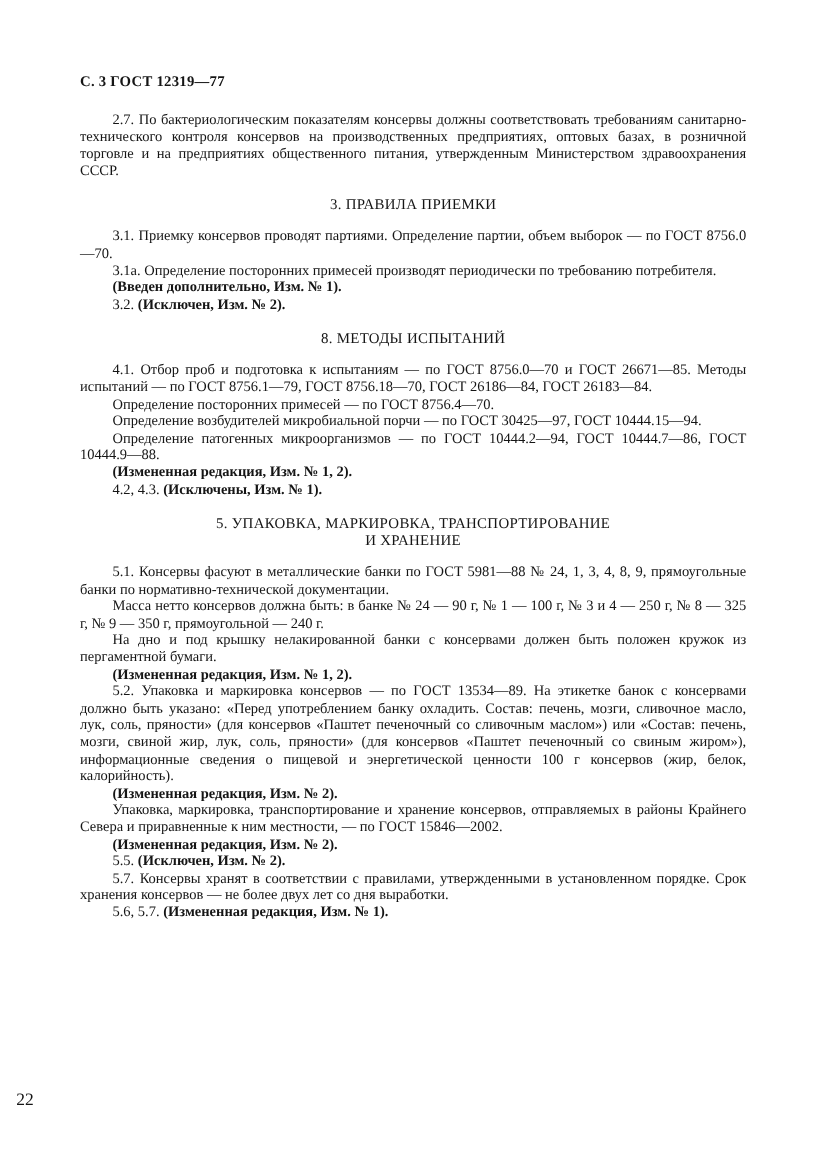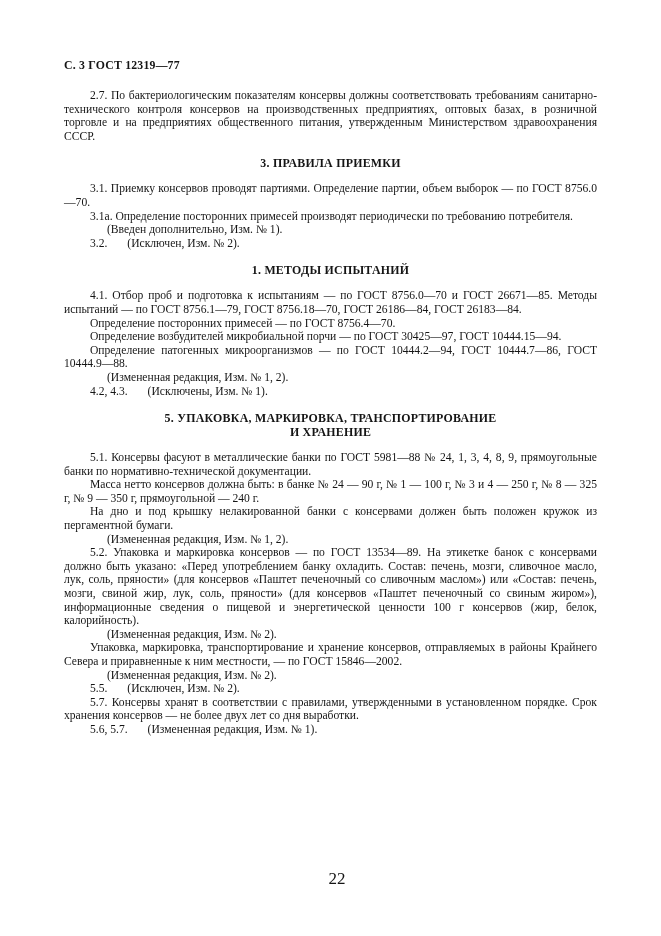--- a/index.html
+++ b/index.html
@@ -31,54 +31,52 @@
     line-height: 13.6px;
     text-align: justify;
   }
   .doc-body p.paragraph {
     margin: 0;
     text-indent: 26px;
   }
   .doc-body h3.heading {
     font-size: 11.9px;
     line-height: 14px;
-    font-weight: bold;
+    font-weight: normal;
     text-align: center;
     text-indent: 0;
     margin: 13px 0 12px 0;
     letter-spacing: 0.25px;
     white-space: pre-line;
   }
   .bold {
-    font-weight: normal;
-    margin-left: 17px;
+    font-weight: bold;
   }
   .page-number {
     position: absolute;
     bottom: 47px;
     left: 13px;
     right: 0;
-    text-align: center;
-    font-size: 17px;
+    font-size: 14px;
   }
 </style>
 </head>
 <body>
 
 <div class="page">
   <div class="doc-header">С. 3 ГОСТ 12319—77</div>
 
   <div class="doc-body">
       <p class="paragraph"><span>2.7. По бактериологическим показателям консервы должны соответствовать требованиям санитарно-технического контроля консервов на производственных предприятиях, оптовых базах, в розничной торговле и на предприятиях общественного питания, утвержденным Министерством здравоохранения СССР.</span></p>
       <h3 class="heading"><span>3. ПРАВИЛА ПРИЕМКИ</span></h3>
       <p class="paragraph"><span>3.1. Приемку консервов проводят партиями. Определение партии, объем выборок — по ГОСТ 8756.0—70.</span></p>
       <p class="paragraph"><span>3.1а. Определение посторонних примесей производят периодически по требованию потребителя.</span></p>
       <p class="paragraph"><span class="bold">(Введен дополнительно, Изм. № 1).</span></p>
       <p class="paragraph"><span>3.2. </span><span class="bold">(Исключен, Изм. № 2).</span></p>
-      <h3 class="heading"><span>1. МЕТОДЫ ИСПЫТАНИЙ</span></h3>
+      <h3 class="heading"><span>8. МЕТОДЫ ИСПЫТАНИЙ</span></h3>
       <p class="paragraph"><span>4.1. Отбор проб и подготовка к испытаниям — по ГОСТ 8756.0—70 и ГОСТ 26671—85. Методы испытаний — по ГОСТ 8756.1—79, ГОСТ 8756.18—70, ГОСТ 26186—84, ГОСТ 26183—84.</span></p>
       <p class="paragraph"><span>Определение посторонних примесей — по ГОСТ 8756.4—70.</span></p>
       <p class="paragraph"><span>Определение возбудителей микробиальной порчи — по ГОСТ 30425—97, ГОСТ 10444.15—94.</span></p>
       <p class="paragraph"><span>Определение патогенных микроорганизмов — по ГОСТ 10444.2—94, ГОСТ 10444.7—86, ГОСТ 10444.9—88.</span></p>
       <p class="paragraph"><span class="bold">(Измененная редакция, Изм. № 1, 2).</span></p>
       <p class="paragraph"><span>4.2, 4.3. </span><span class="bold">(Исключены, Изм. № 1).</span></p>
       <h3 class="heading"><span>5. УПАКОВКА, МАРКИРОВКА, ТРАНСПОРТИРОВАНИЕ
 И ХРАНЕНИЕ</span></h3>
       <p class="paragraph"><span>5.1. Консервы фасуют в металлические банки по ГОСТ 5981—88 № 24, 1, 3, 4, 8, 9, прямоугольные банки по нормативно-технической документации.</span></p>
       <p class="paragraph"><span>Масса нетто консервов должна быть: в банке № 24 — 90 г, № 1 — 100 г, № 3 и 4 — 250 г, № 8 — 325 г, № 9 — 350 г, прямоугольной — 240 г.</span></p>

